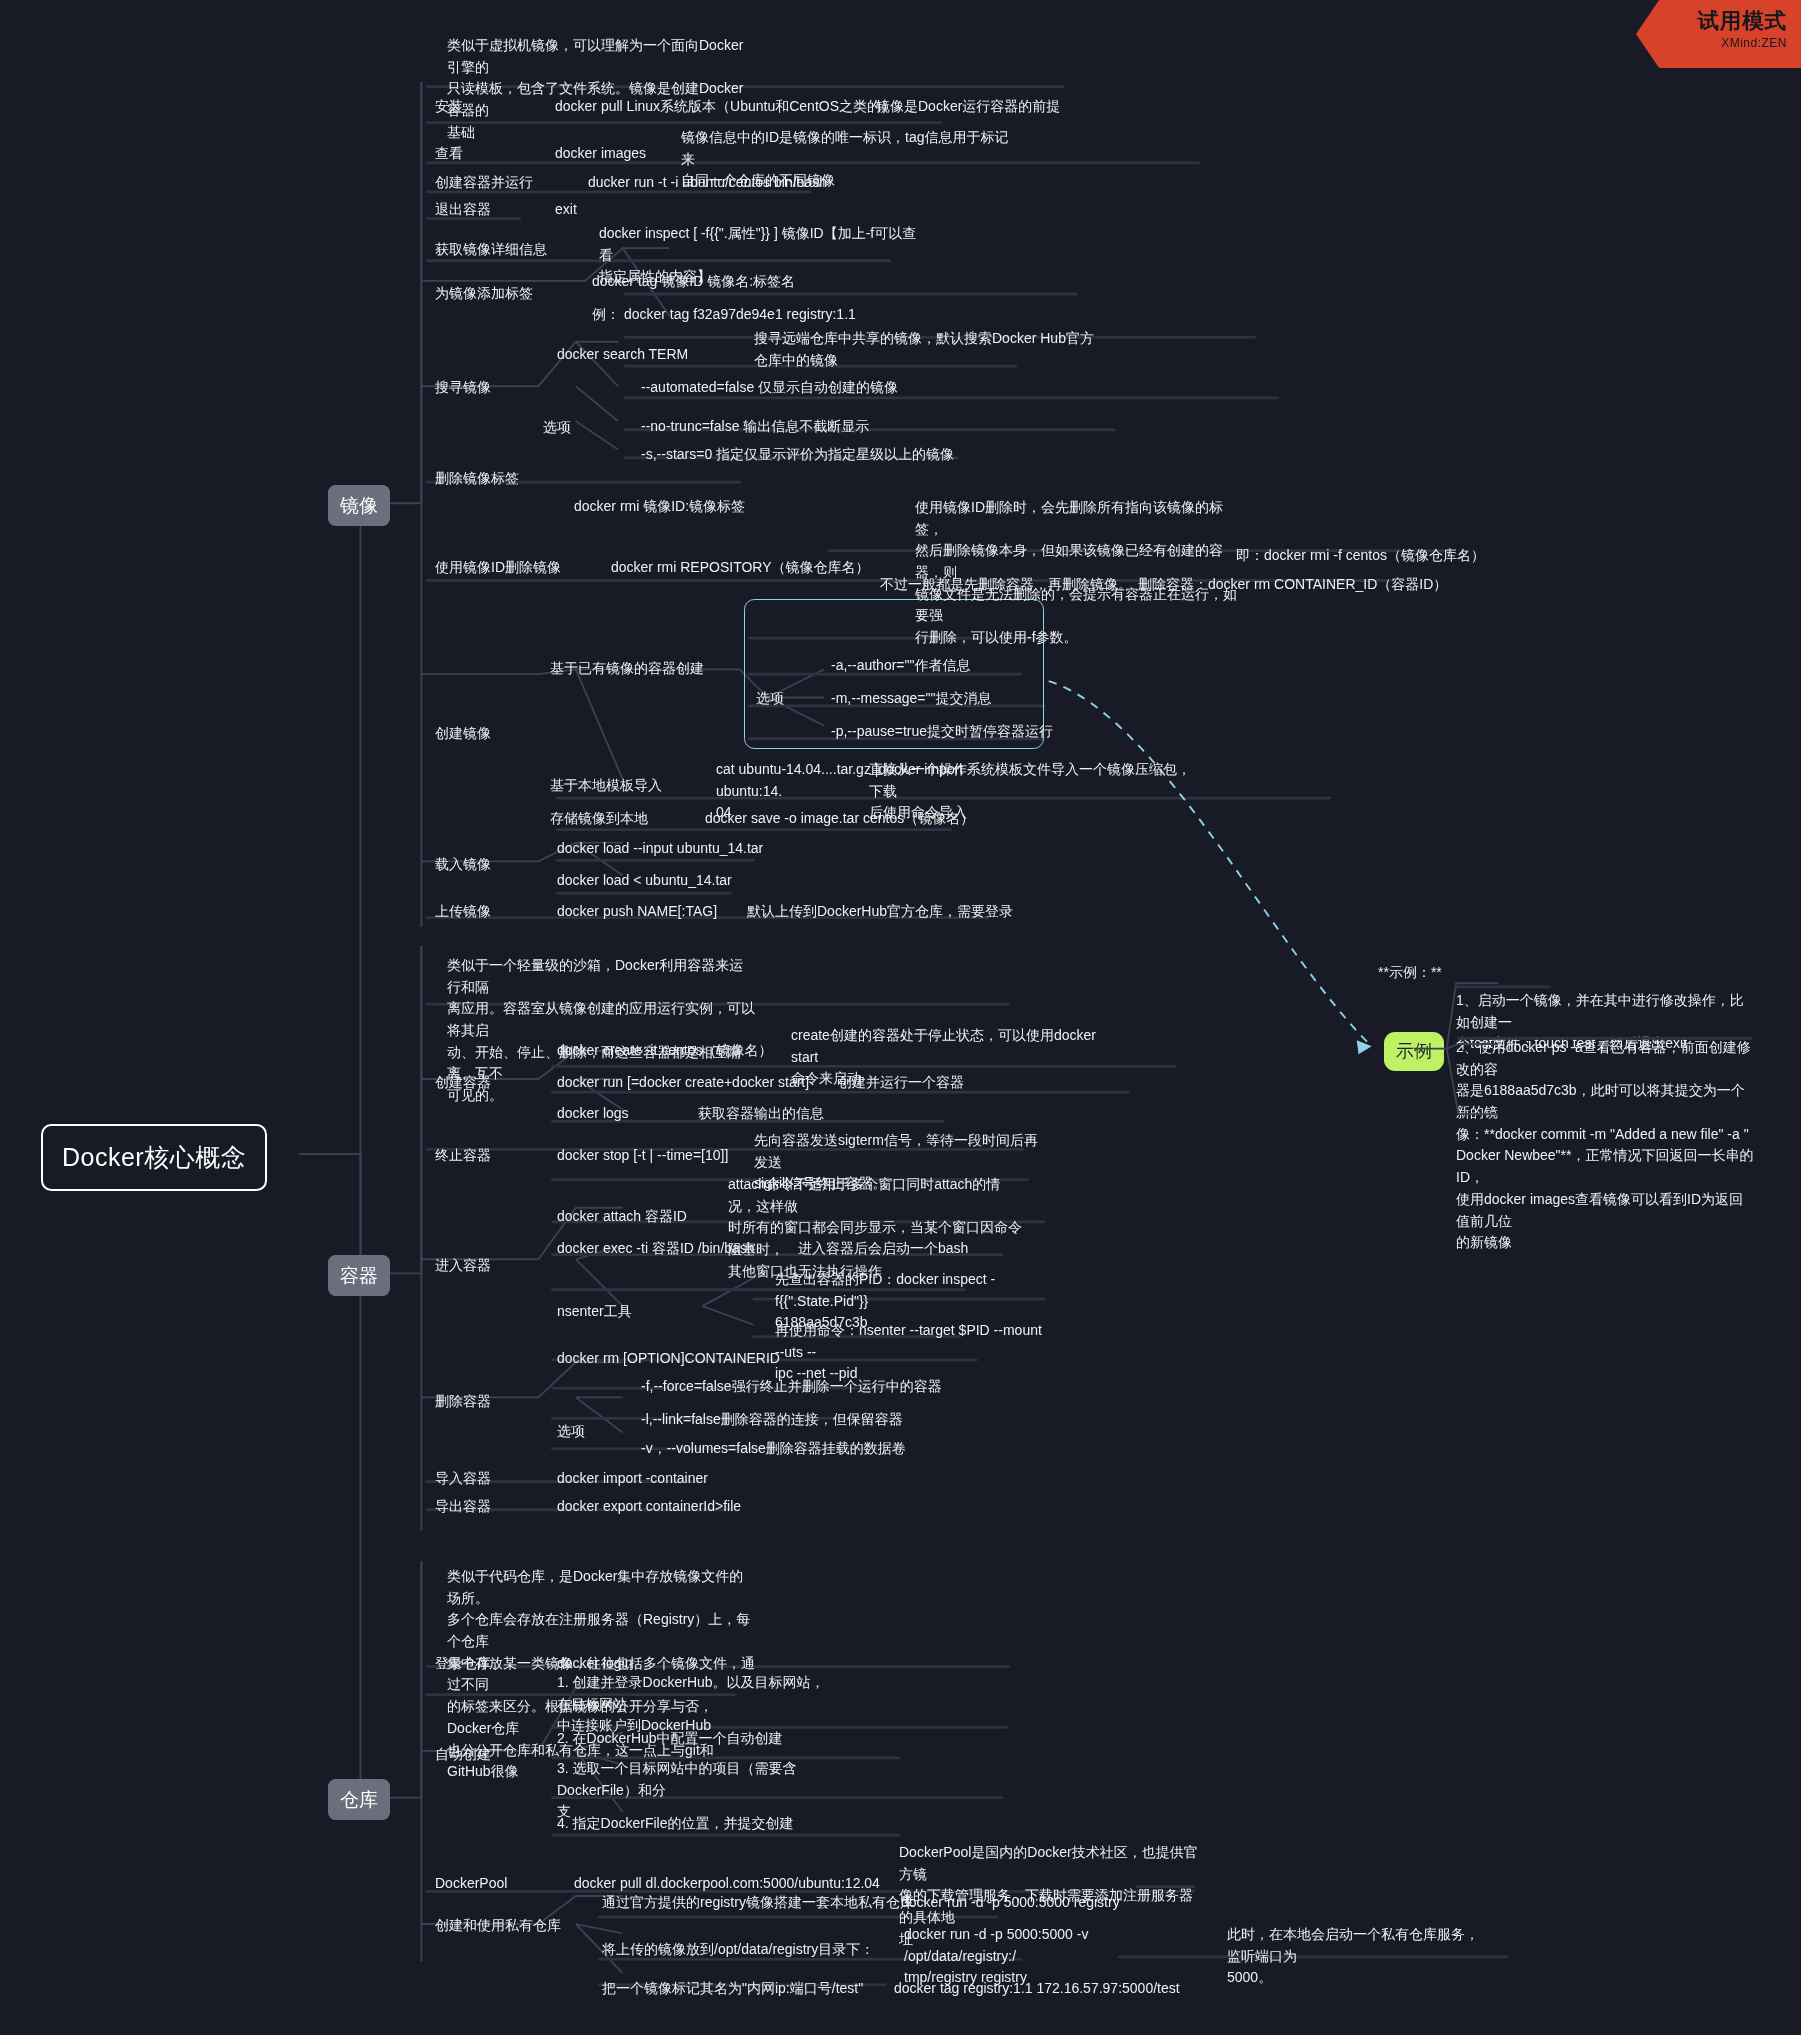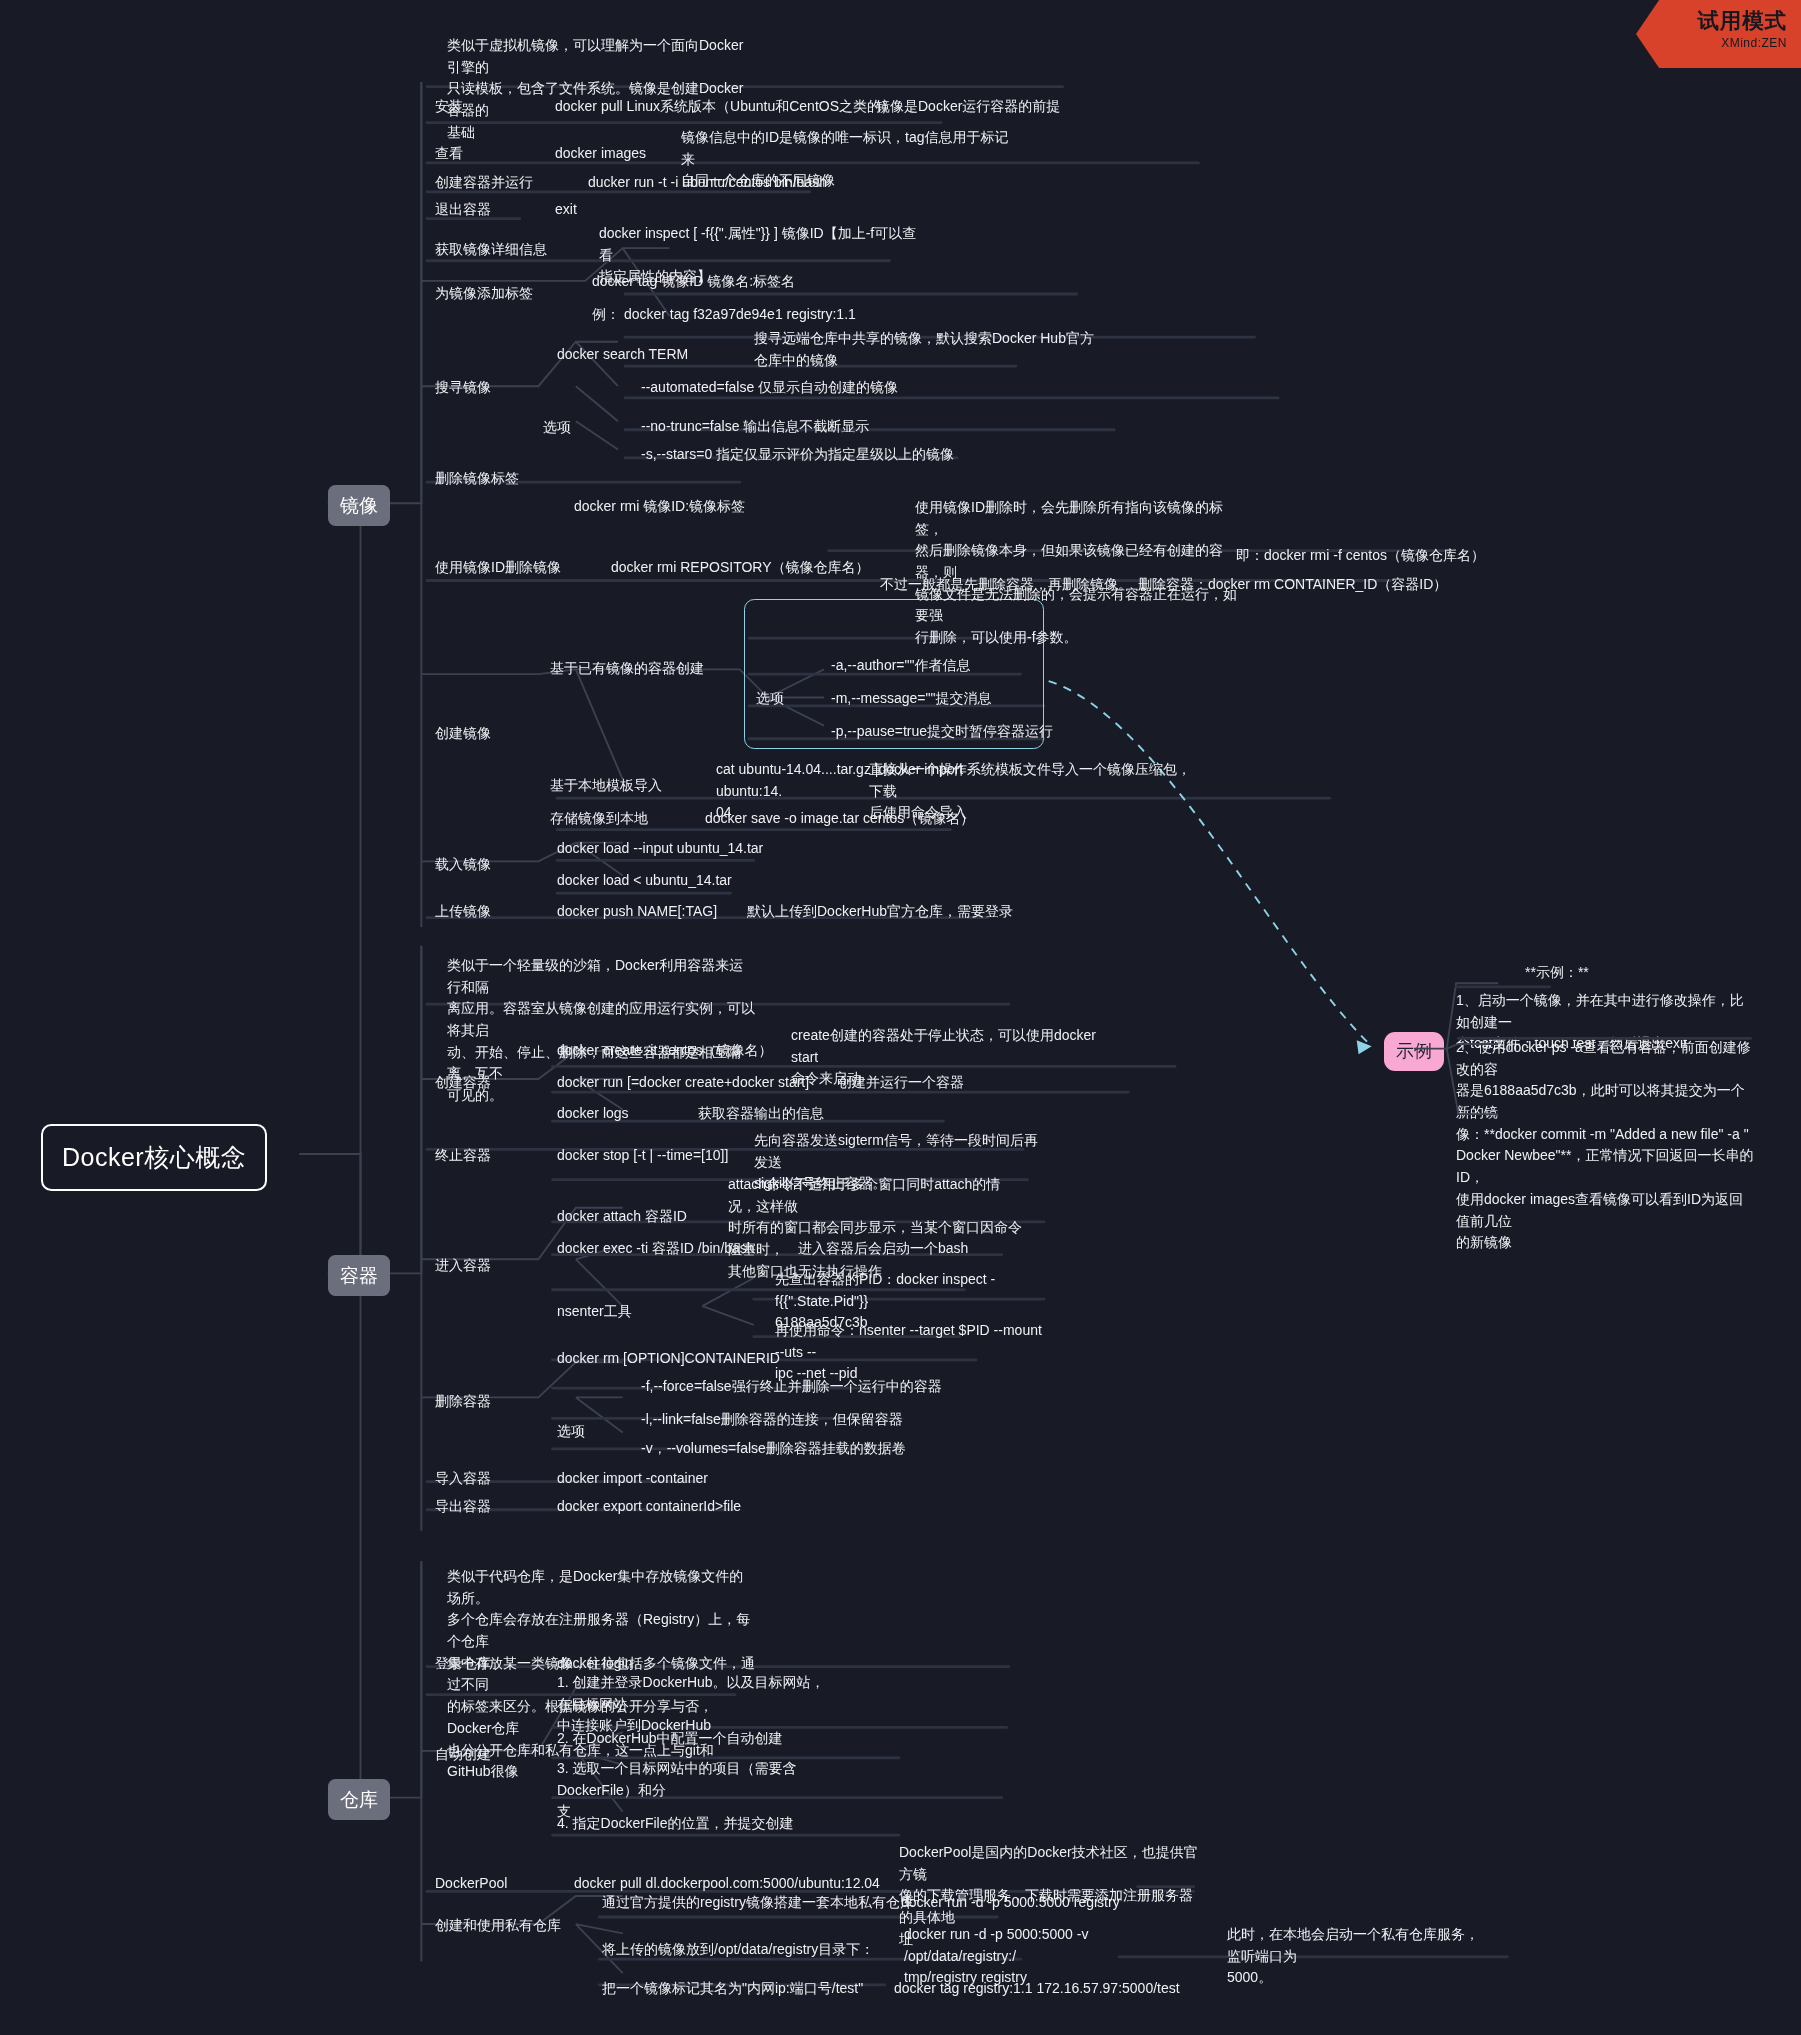--- a/index.html
+++ b/index.html
@@ -36,21 +36,21 @@
   }
   .main-branch{
     background:#6b6f7d;
     border-radius:7.5px;
     padding:5.6px 12px;
     font-size:19px;
     color:#ffffff;
     text-align:center;
   }
   .callout{
-    background:#f9a8d4;
+    background:#bef264;
     border-radius:11px;
     padding:5.6px 12px;
     font-size:18px;
     color:#1d2330;
     text-align:center;
   }
   .t{ font-size:14px; }
   .summary-box{
     position:absolute;
     border:1.4px solid #8fd3e8;
@@ -353,21 +353,21 @@
   <div class="node t" style="left:602px;top:1892px;">通过官方提供的registry镜像搭建一套本地私有仓库</div>
   <div class="node t" style="left:901px;top:1892px;">docker run -d -p 5000:5000 registry</div>
   <div class="node t" style="left:602px;top:1939px;">将上传的镜像放到/opt/data/registry目录下：</div>
   <div class="node t" style="left:904px;top:1924px;width:276px;">docker run -d -p 5000:5000 -v /opt/data/registry:/
 tmp/registry registry</div>
   <div class="node t" style="left:1227px;top:1924px;width:262px;">此时，在本地会启动一个私有仓库服务，监听端口为
 5000。</div>
   <div class="node t" style="left:602px;top:1978px;">把一个镜像标记其名为"内网ip:端口号/test"</div>
   <div class="node t" style="left:894px;top:1978px;">docker tag registry:1.1 172.16.57.97:5000/test</div>
 
-  <div class="node t" style="left:1525px;top:962px;">**示例：**</div>
+  <div class="node t" style="left:1378px;top:962px;">**示例：**</div>
   <div class="node t" style="left:1456px;top:990px;width:300px;">1、启动一个镜像，并在其中进行修改操作，比如创建一
 个test文件：touch test，然后退出exit</div>
   <div class="node t" style="left:1456px;top:1037px;width:300px;">2、使用docker ps -a查看已有容器，前面创建修改的容
 器是6188aa5d7c3b，此时可以将其提交为一个新的镜
 像：**docker commit -m "Added a new file" -a "
 Docker Newbee"**，正常情况下回返回一长串的ID，
 使用docker images查看镜像可以看到ID为返回值前几位
 的新镜像</div>
   <svg width="346" height="178" style="position:absolute;left:1414px;top:955px;" viewBox="0 0 740 380">
     <g fill="none" stroke="#3c4152" stroke-width="4">

